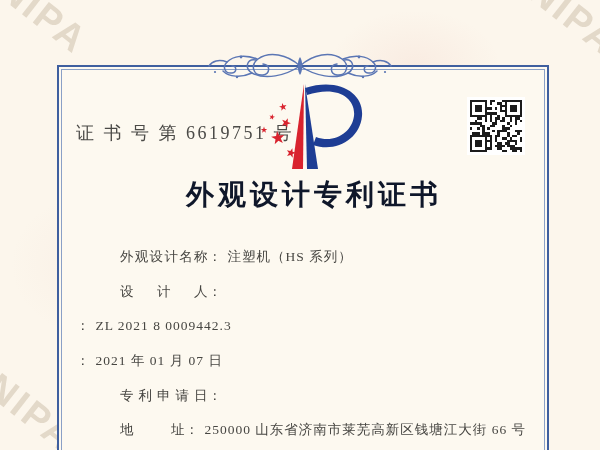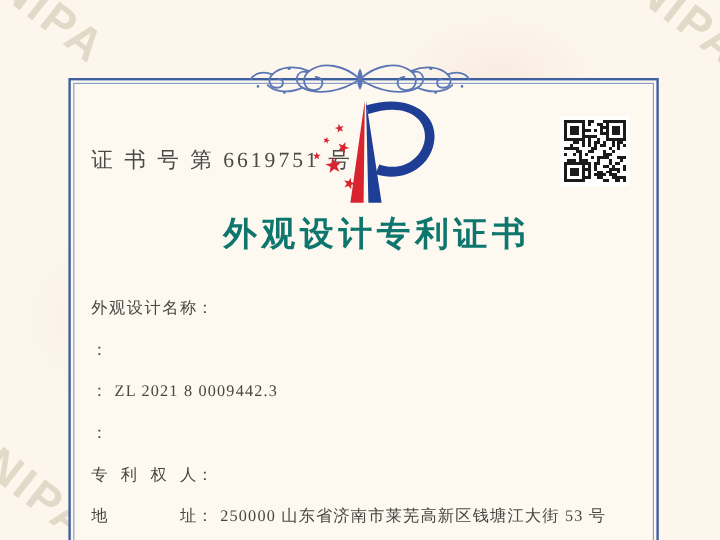--- a/index.html
+++ b/index.html
@@ -50,30 +50,31 @@
   .logo{position:absolute;left:252px;top:82px;width:124px;height:88px;}
 
   .qr{
     position:absolute;left:467px;top:97px;width:52px;height:52px;
     background:#ffffff;padding:3px;
   }
   .qr svg{display:block;width:52px;height:52px;}
 
   .title{
     position:absolute;left:0;right:0;top:176px;text-align:center;
-    font-size:28px;font-weight:bold;letter-spacing:4px;color:#0f766e;padding-left:28px;
+    font-size:28px;font-weight:bold;letter-spacing:4px;color:#0f172a;padding-left:28px;
   }
 
   .fields{position:absolute;left:76px;top:240px;width:450px;}
   .row{height:34.6px;display:flex;align-items:center;
     font-size:13.5px;color:#474642;white-space:nowrap;}
   .lbl{
     display:inline-block;width:88px;
     text-align:justify;text-align-last:justify;
     letter-spacing:0.5px;
+    margin-left:44px;
   }
   .colon{margin-right:6px;}
   .val{letter-spacing:1px;}
 </style>
 </head>
 <body>
 
 <div class="wash wash1"></div>
 <div class="wash wash2"></div>
 <div class="wash wash3"></div>
@@ -357,33 +358,36 @@
       </g>
     </svg>
 </div>
 
 <div class="title">外观设计专利证书</div>
 
 <div class="fields">
   <div class="row">
     <span class="lbl">外观设计名称</span>
       <span class="colon">：</span>
-  </div>
-  <div class="row">
+      <span class="val">注塑机（HS 系列）</span>
+  </div>
+  <div class="row">
+    <span class="lbl">设计人</span>
       <span class="colon">：</span>
   </div>
   <div class="row">
       <span class="colon">：</span>
       <span class="val">ZL 2021 8 0009442.3</span>
   </div>
   <div class="row">
       <span class="colon">：</span>
-  </div>
-  <div class="row">
-    <span class="lbl">专利权人</span>
+      <span class="val">2021 年 01 月 07 日</span>
+  </div>
+  <div class="row">
+    <span class="lbl">专利申请日</span>
       <span class="colon">：</span>
   </div>
   <div class="row">
     <span class="lbl">地址</span>
       <span class="colon">：</span>
-      <span class="val">250000 山东省济南市莱芜高新区钱塘江大街 53 号</span>
+      <span class="val">250000 山东省济南市莱芜高新区钱塘江大街 66 号</span>
   </div>
 </div>
 
 </body></html>

